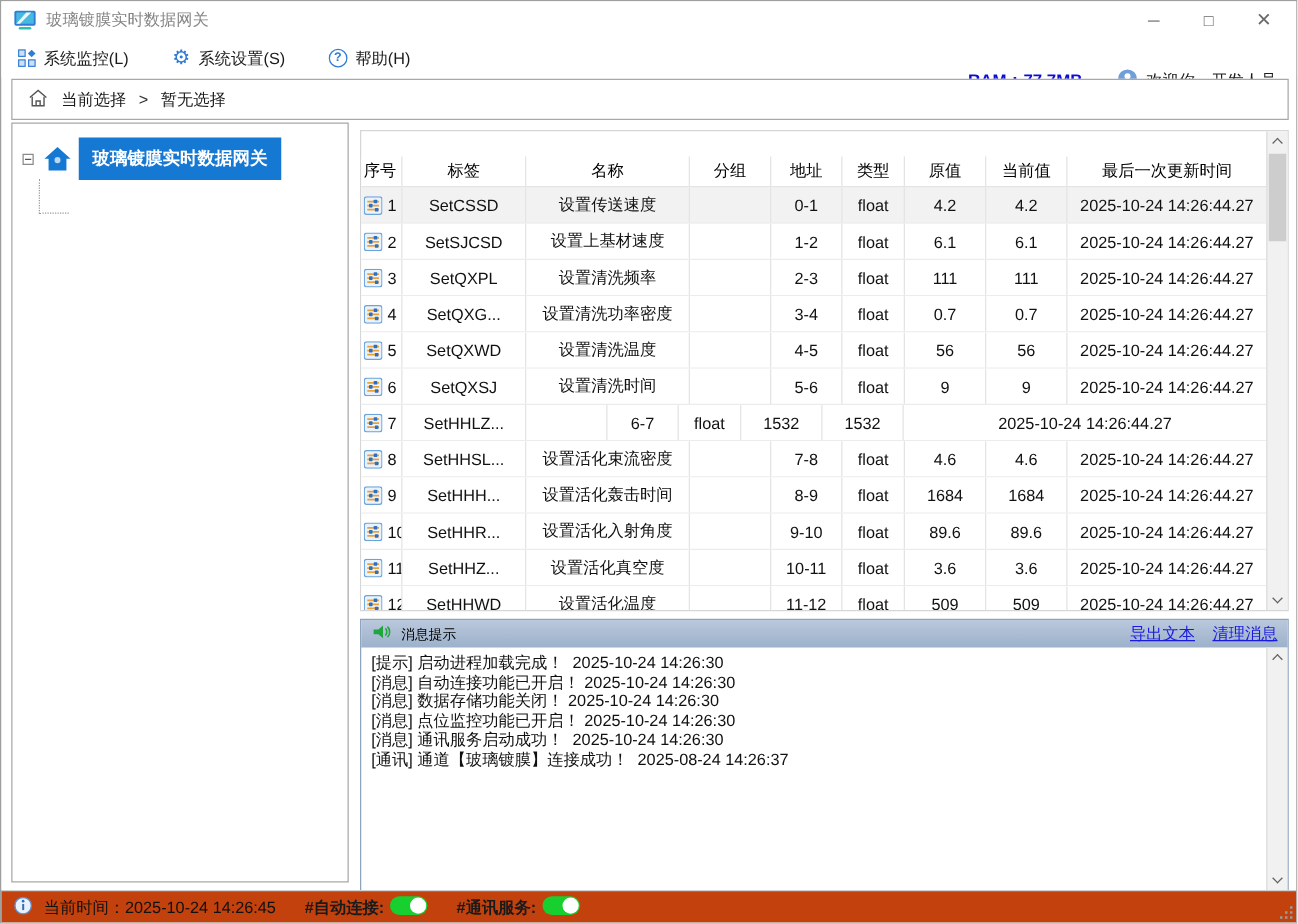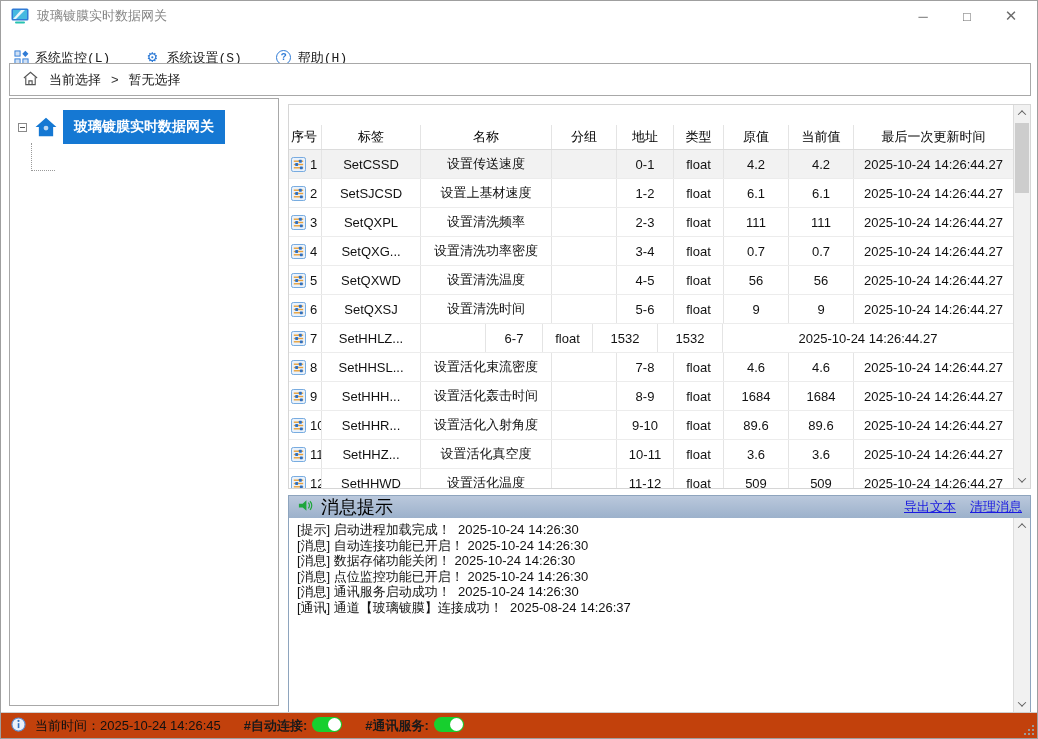--- a/index.html
+++ b/index.html
@@ -9,21 +9,21 @@
 
   
   .titlebar { position:absolute; top:0; left:0; right:0; height:30px; display:flex; align-items:center; padding-left:10px; background:#fff; }
   .app-icon { display:inline-flex; margin-right:8px; }
   .title-text { color:#858585; font-size:13px; }
   .win-controls { position:absolute; right:4px; top:0; height:30px; display:flex; }
   .win-btn { width:44px; height:30px; display:flex; align-items:center; justify-content:center; color:#6b6b6b; font-size:13px; cursor:default; }
   .win-btn.close { font-size:15px; }
 
   
-  .menubar { position:absolute; top:41px; left:0; right:0; height:31px; display:flex; align-items:center; padding:0 16px 0 12px; background:#fff;font-family:Liberation Mono, monospace; }
+  .menubar { position:absolute; top:30px; left:0; right:0; height:31px; display:flex; align-items:center; padding:0 16px 0 12px; background:#fff; }
   .menu-item { display:flex; align-items:center; gap:6px; margin-right:34px; cursor:default; }
   .menu-item .micon { display:inline-flex; width:16px; height:16px; align-items:center; justify-content:center; }
   .gear-glyph { color:#2f7bd6; font-size:16px; line-height:16px; }
   .help-circle { width:15px; height:15px; border:1.5px solid #2f7bd6; border-radius:50%; color:#2f7bd6; font-weight:bold; font-size:10px; display:flex; align-items:center; justify-content:center; }
   .menubar-right { margin-left:auto; display:flex; align-items:center; gap:28px;margin-top:36px; }
   .ram-text { color:#0b0bd6; font-weight:bold; font-size:13.5px; }
   .welcome-wrap { display:flex; align-items:center; gap:7px; }
 
   
   .breadcrumb-bar { position:absolute; top:62px; left:8px; width:1022px; height:33px; border:1px solid #a8a8a8; display:flex; align-items:center; gap:10px; padding-left:12px; background:#fff; }
@@ -60,21 +60,21 @@
   .sb-btn { height:16px; display:flex; align-items:center; justify-content:center; flex:0 0 auto; }
   .sb-track { flex:1; position:relative; }
   .sb-thumb { position:absolute; top:2px; left:1px; right:1px; height:70px; background:#cdcdcd; }
   .chev { display:inline-block; width:6px; height:6px; border-right:1.5px solid #606060; border-bottom:1.5px solid #606060; }
   .chev.up { transform:rotate(-135deg) translate(-1px,-1px); }
   .chev.down { transform:rotate(45deg) translate(-1px,-1px); }
 
   
   .msg-panel { position:absolute; top:494px; left:287px; width:743px; height:218px; border:1px solid #8ea4bd; background:#fff; display:flex; flex-direction:column; }
   .msg-header { height:22px; background:linear-gradient(#bac8dc,#9cb1cb); display:flex; align-items:center; padding:0 8px; gap:8px; flex:0 0 auto; }
-  .msg-title { color:#000; font-size:18px;font-family:Liberation Serif, serif; }
+  .msg-title { color:#000; font-size:11px;font-family:Liberation Serif, serif; }
   .msg-links { margin-left:auto; display:flex; gap:14px; }
   .msg-link { color:#1a1ae0; text-decoration:underline; font-size:13px; cursor:pointer; }
   .msg-body-wrap { flex:1; display:flex; overflow:hidden; }
   .msg-body { flex:1; padding:4px 8px; overflow:hidden; }
   .msg-line { font-size:13px; color:#111; line-height:15.5px; white-space:pre; }
 
   
   .statusbar { position:absolute; bottom:0; left:0; right:0; height:26px; background:#c2410c; border-top:1px solid #cfcfcf; display:flex; align-items:center; padding:0 10px; gap:9px; }
   .status-time { color:#111; }
   .toggle-group { display:flex; align-items:flex-start; gap:5px; margin-left:14px;font-weight:bold; }

